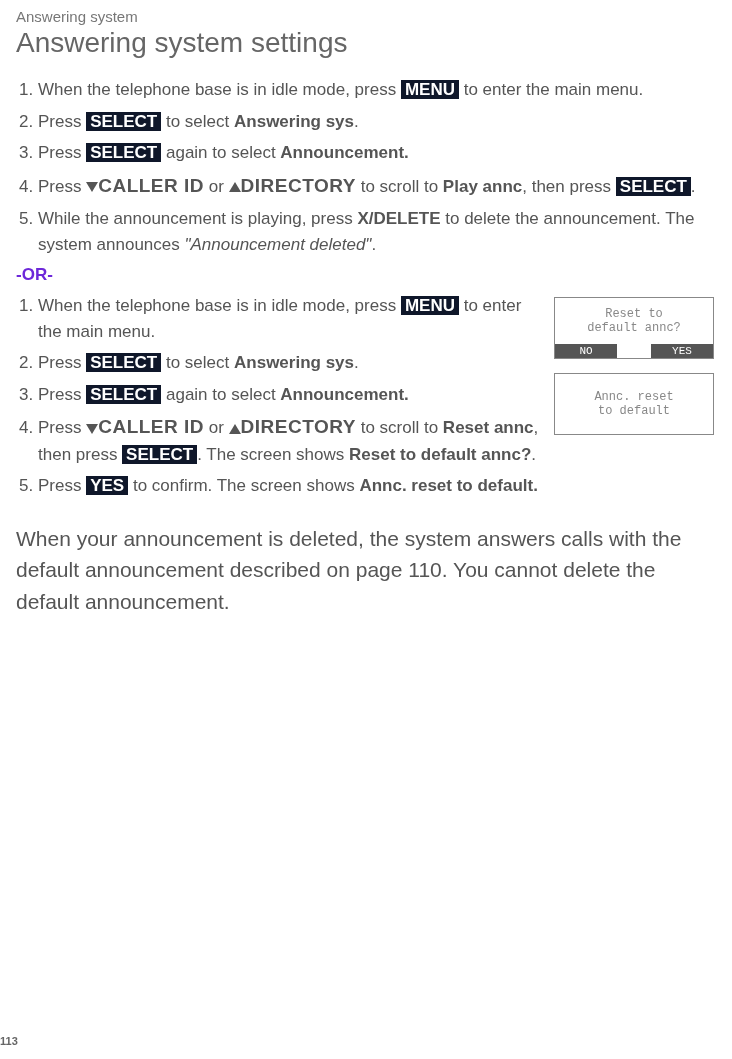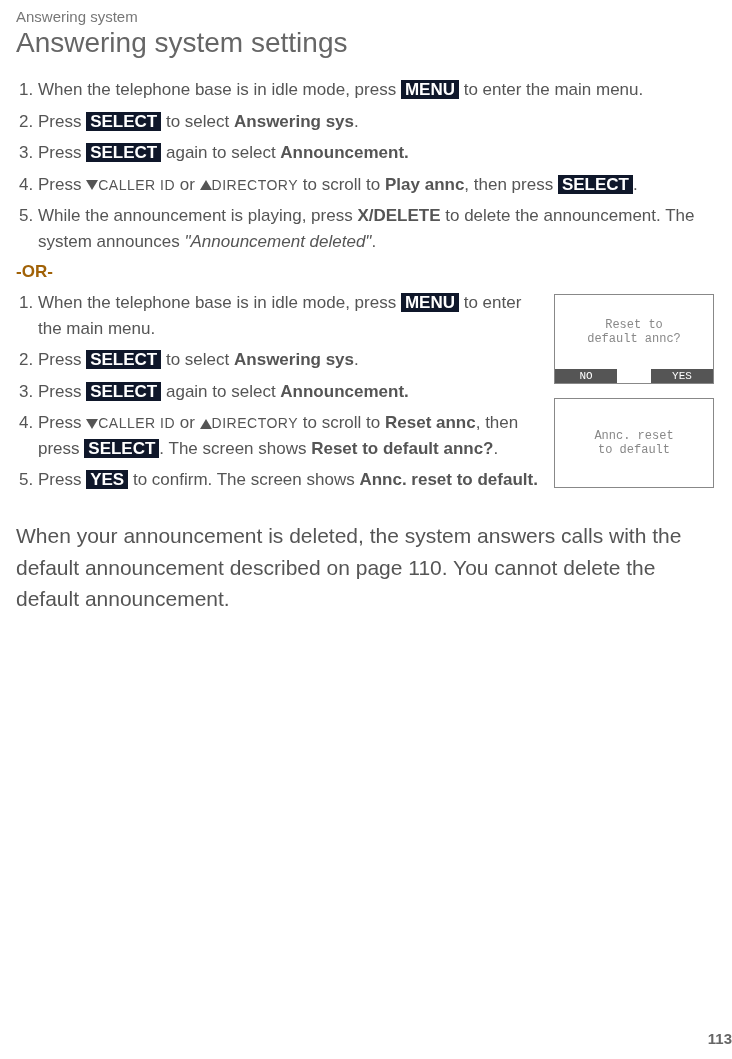--- a/index.html
+++ b/index.html
@@ -64,50 +64,50 @@
     border-left: 6px solid transparent;
     border-right: 6px solid transparent;
     border-top: 10px solid #555;
   }
   .arrow-up {
     border-left: 6px solid transparent;
     border-right: 6px solid transparent;
     border-bottom: 10px solid #555;
   }
   .caps {
-    font-weight: normal;
-    font-size: 14px;
+    font-weight: bold;
+    font-size: 19px;
     letter-spacing: 0.5px;
   }
   .italic {
     font-style: italic;
   }
   .or-sep {
     font-size: 17px;
     font-weight: bold;
-    color: #a16207;
+    color: #6d28d9;
     margin: 8px 0;
   }
   .row-with-screens {
     display: flex;
     justify-content: space-between;
     align-items: flex-start;
   }
   .left-col {
     flex: 1;
     padding-right: 12px;
   }
   .screens {
     width: 162px;
     margin-top: 4px;
   }
   .screen {
     border: 1px solid #888;
     width: 160px;
-    height: 90px;
+    height: 62px;
     margin-bottom: 14px;
     font-family: "Courier New", monospace;
     font-size: 12px;
     color: #888;
     display: flex;
     flex-direction: column;
     justify-content: flex-end;
     text-align: center;
     position: relative;
     box-sizing: border-box;
@@ -138,22 +138,22 @@
     font-size: 21px;
     line-height: 1.5;
     color: #555;
     margin-top: 18px;
   }
   .page-num {
     position: absolute;
     bottom: 12px;
     left: 0;
     right: 0;
-    text-align: right;
-    font-size: 15px;
+    text-align: left;
+    font-size: 11px;
     color: #666;
     font-weight: bold;
   }
 </style>
 </head>
 <body>
 
 <div class="page">
   <div class="breadcrumb">Answering system</div>
   <div class="title">Answering system settings</div>

